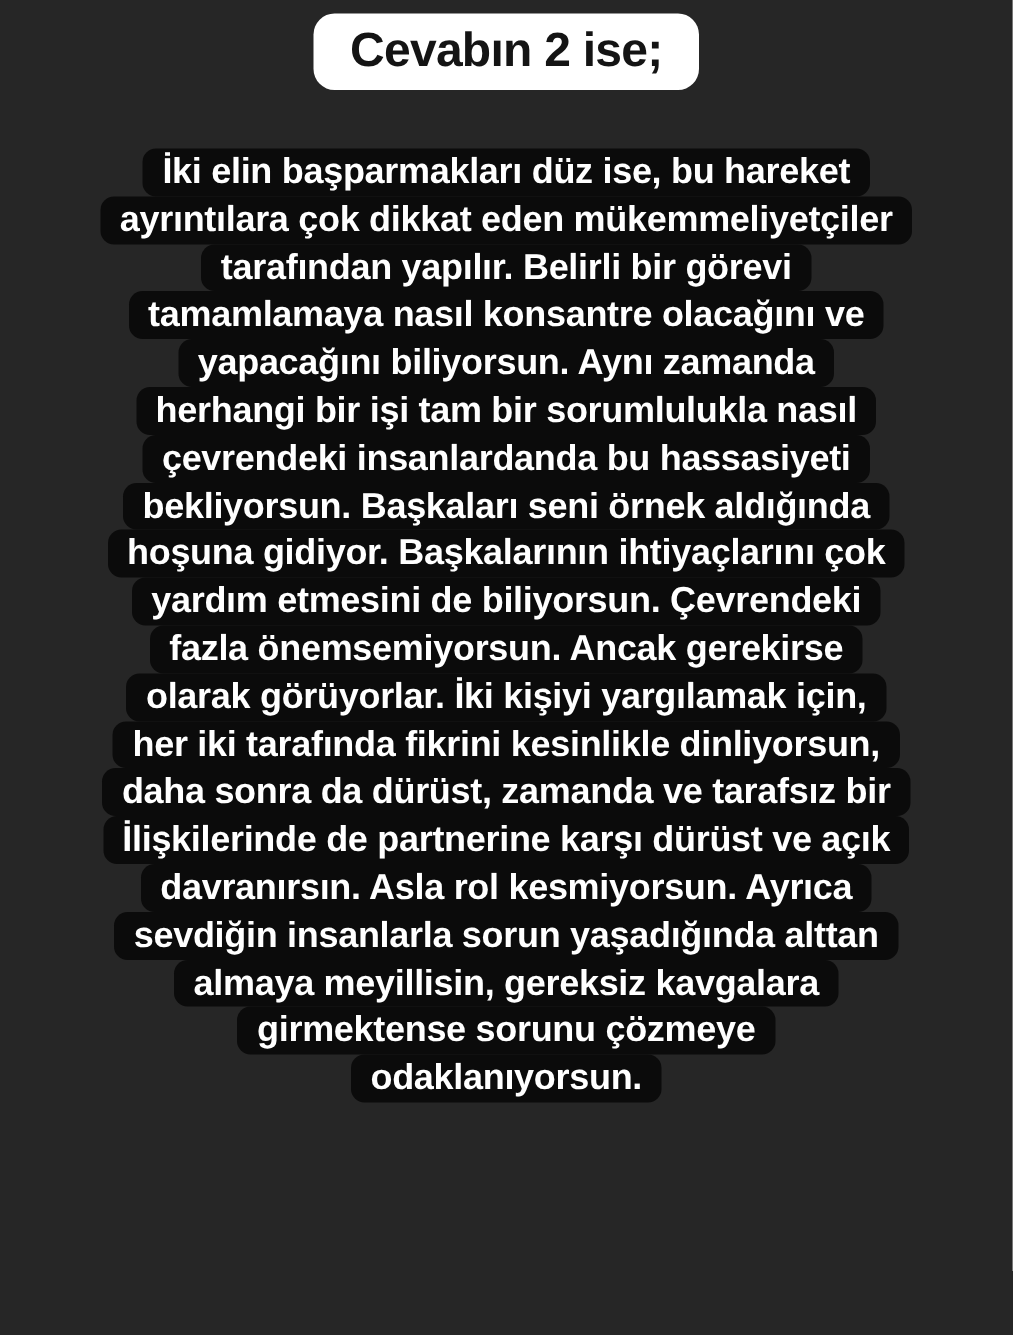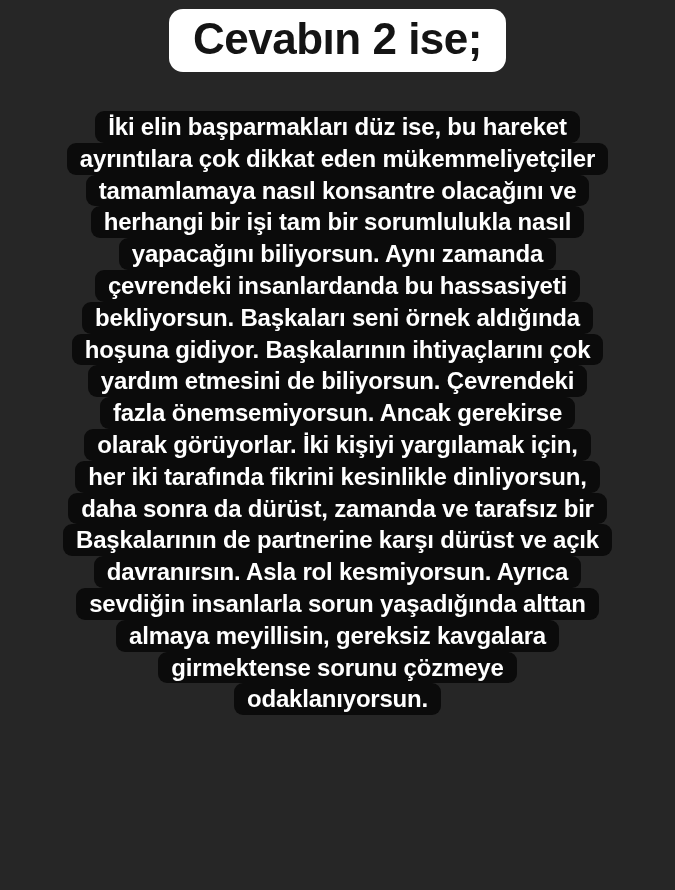--- a/index.html
+++ b/index.html
@@ -16,21 +16,21 @@
   }
   .title-wrap {
     display: flex;
     justify-content: center;
     padding-top: 9px;
   }
   .title-pill {
     background: #ffffff;
     color: #141414;
     font-weight: 700;
-    font-size: 44px;
+    font-size: 32px;
     line-height: 1;
     letter-spacing: -0.5px;
     padding: 8px 24px 11px 24px;
     border-radius: 14px;
   }
   .text-block {
     margin-top: 39px;
     text-align: right;
   }
   .line {
@@ -54,31 +54,32 @@
 
 <div class="story">
   <div class="title-wrap">
     <div class="title-pill">Cevabın 2 ise;</div>
   </div>
 
   <div class="text-block">
 
   <span class="line">İki elin başparmakları düz ise, bu hareket</span>
       <span class="line">ayrıntılara çok dikkat eden mükemmeliyetçiler</span>
+      <span class="line">tarafından yapılır. Belirli bir görevi</span>
       <span class="line">tamamlamaya nasıl konsantre olacağını ve</span>
+      <span class="line">yapacağını biliyorsun. Aynı zamanda</span>
       <span class="line">herhangi bir işi tam bir sorumlulukla nasıl</span>
-      <span class="line">yapacağını biliyorsun. Aynı zamanda</span>
       <span class="line">çevrendeki insanlardanda bu hassasiyeti</span>
       <span class="line">bekliyorsun. Başkaları seni örnek aldığında</span>
       <span class="line">hoşuna gidiyor. Başkalarının ihtiyaçlarını çok</span>
       <span class="line">yardım etmesini de biliyorsun. Çevrendeki</span>
       <span class="line">fazla önemsemiyorsun. Ancak gerekirse</span>
       <span class="line">olarak görüyorlar. İki kişiyi yargılamak için,</span>
       <span class="line">her iki tarafında fikrini kesinlikle dinliyorsun,</span>
       <span class="line">daha sonra da dürüst, zamanda ve tarafsız bir</span>
-      <span class="line">Başkalarının de partnerine karşı dürüst ve açık</span>
+      <span class="line">İlişkilerinde de partnerine karşı dürüst ve açık</span>
       <span class="line">davranırsın. Asla rol kesmiyorsun. Ayrıca</span>
       <span class="line">sevdiğin insanlarla sorun yaşadığında alttan</span>
       <span class="line">almaya meyillisin, gereksiz kavgalara</span>
       <span class="line">girmektense sorunu çözmeye</span>
       <span class="line">odaklanıyorsun.</span>
     </div>
 </div>
 
 </body></html>

